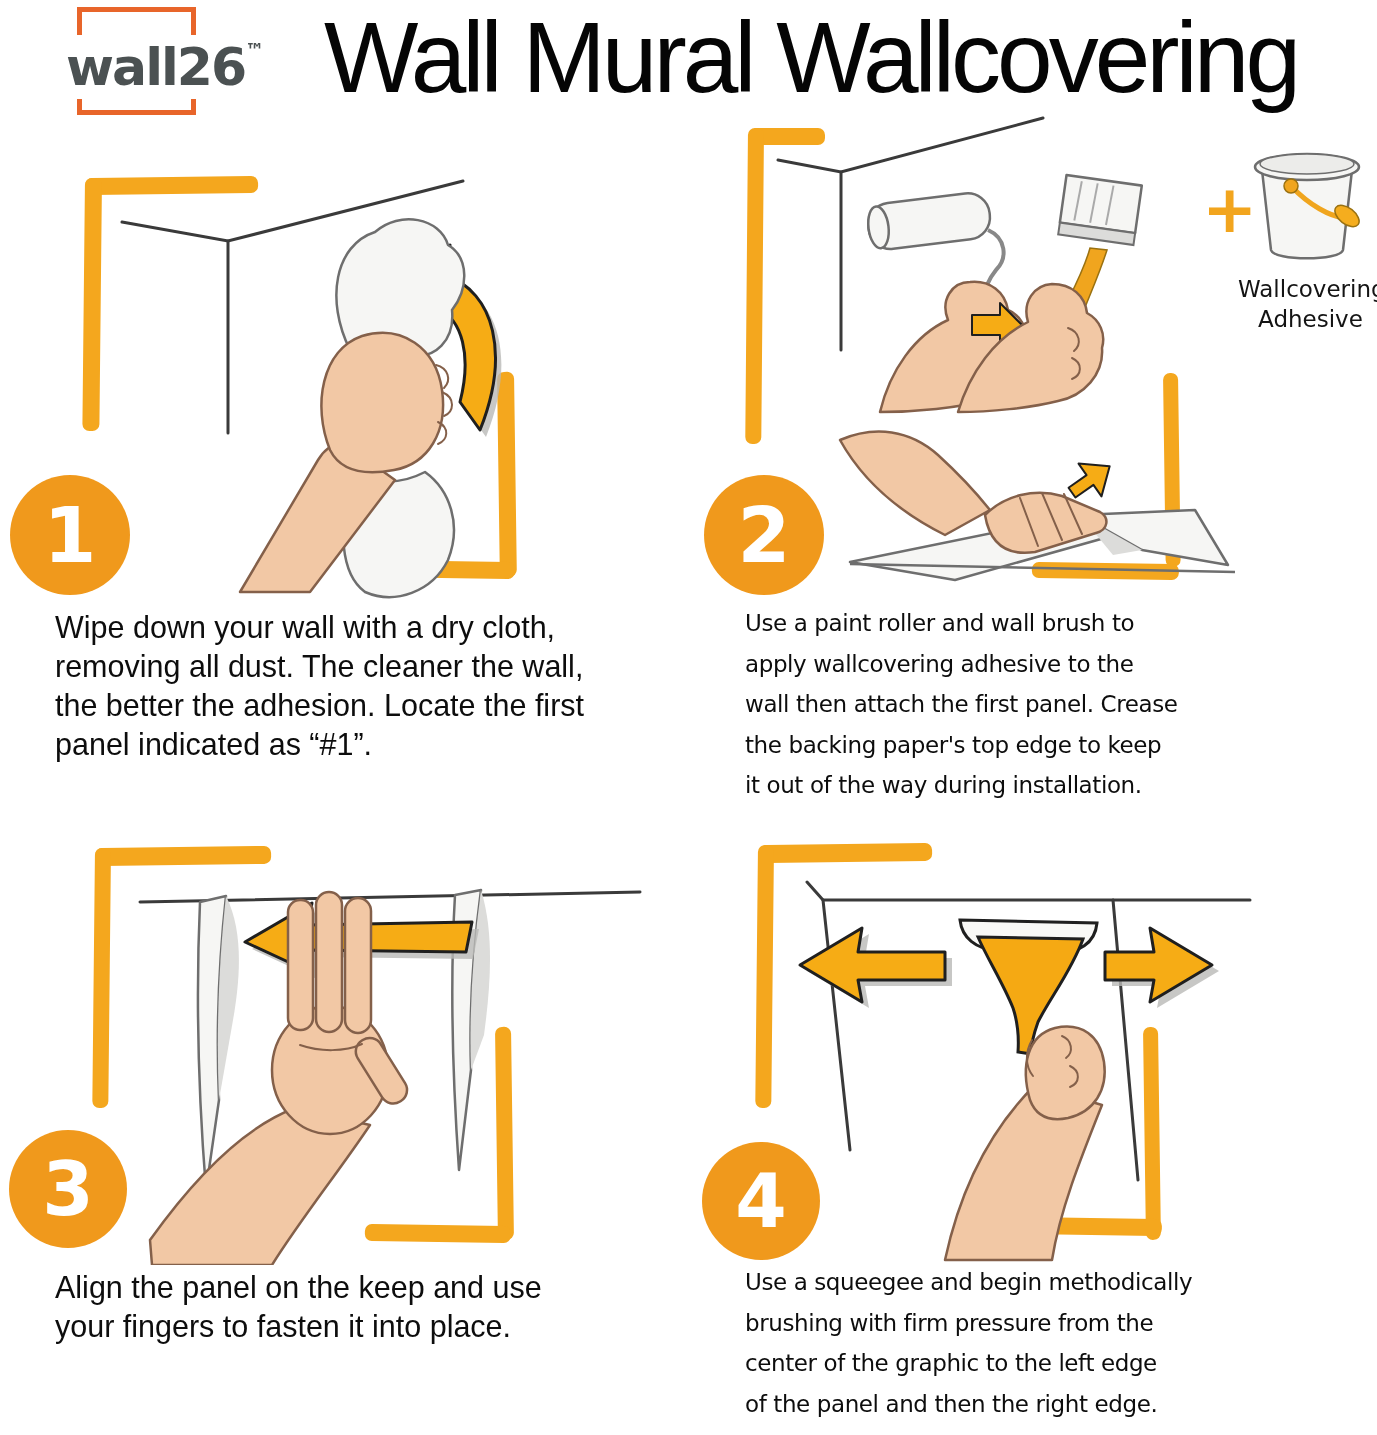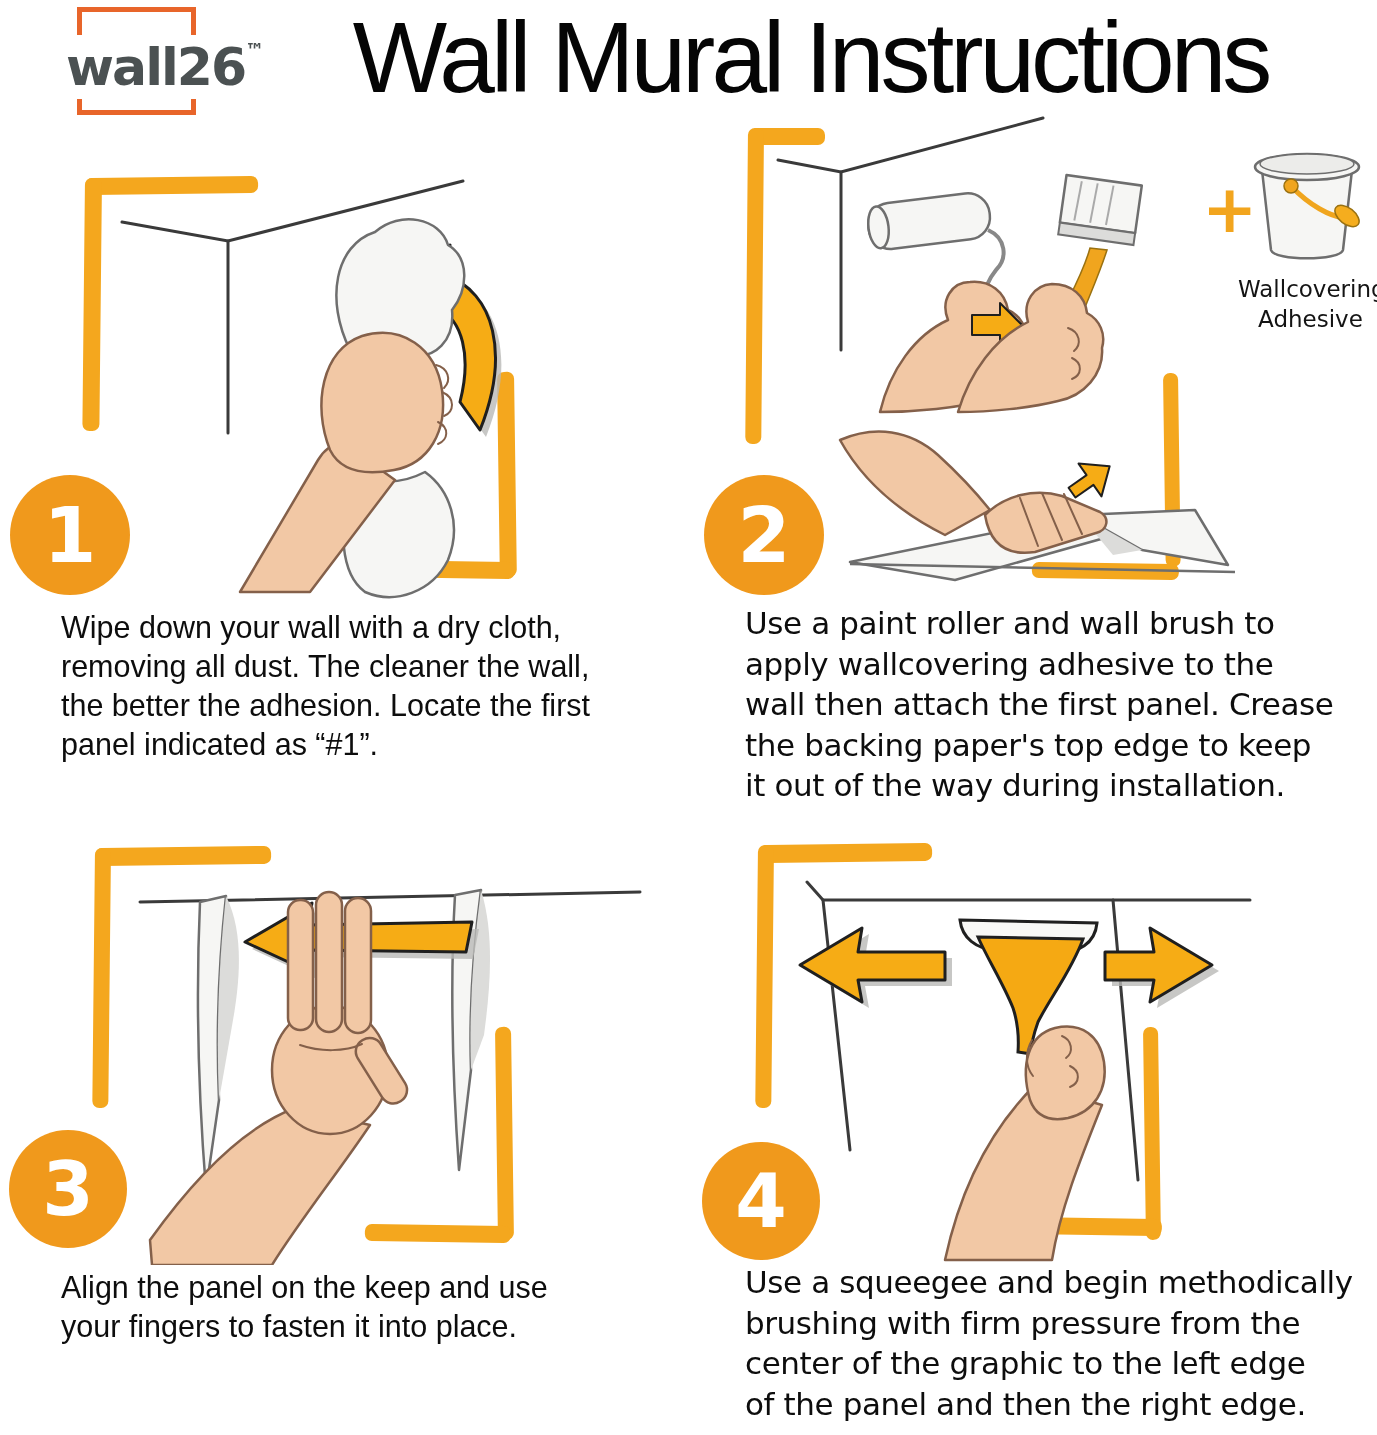--- a/index.html
+++ b/index.html
@@ -21,22 +21,22 @@
   .panel{position:absolute;}
   .panel svg{position:absolute;left:0;top:0;}
 
   
   .badge{position:absolute;border-radius:50%;background:#F0991C;color:#ffffff;
          display:flex;align-items:center;justify-content:center;
          font-family:"DejaVu Sans","Liberation Sans",sans-serif;font-weight:700;}
 
   
   .instr{position:absolute;white-space:pre;color:#0d0d0d;}
-  .instr.f-a{font-family:"Liberation Sans",sans-serif;font-size:30.5px;line-height:39px;margin-left:6px;}
-  .instr.f-b{font-family:"DejaVu Sans","Liberation Sans",sans-serif;font-size:31px;
+  .instr.f-a{font-family:"Liberation Sans",sans-serif;font-size:30.5px;line-height:39px;}
+  .instr.f-b{font-family:"DejaVu Sans","Liberation Sans",sans-serif;font-size:23px;
              line-height:40.5px;letter-spacing:-0.4px;}
 
   .bucket-label{position:absolute;white-space:pre;text-align:center;
                 font-family:"DejaVu Sans","Liberation Sans",sans-serif;
                 font-size:23px;line-height:30px;color:#141414;}
   .plus-sign{position:absolute;font-family:"DejaVu Sans",sans-serif;font-weight:700;
              color:#F2A51E;font-size:66px;line-height:60px;}
 
   
   .crayon{fill:#F4A71E;}
@@ -51,21 +51,21 @@
   .orange-item{fill:#F0A51E;stroke:#9a7110;stroke-width:1.5;}
 </style>
 </head>
 <body>
 
 <div class="page">
 
   <div class="logo">
     <div class="logo-text"><span>wall26</span><span class="logo-tm">™</span></div>
   </div>
-  <div class="title">Wall Mural Instructions</div>
+  <div class="title">Wall Mural Wallcovering</div>
 
   <div class="panel" style="left:0;top:140px;width:690px;height:472px;">
     <svg width="690" height="472" viewBox="0 0 690 472">
 
       <g>
         <rect class="crayon" x="85" y="38" width="173" height="17" rx="7" transform="rotate(-0.7 85 38)"></rect>
         <rect class="crayon" x="85" y="38" width="17" height="253" rx="7" transform="rotate(0.6 85 38)"></rect>
       </g>
       <g>
         <rect class="crayon" x="497" y="232" width="17" height="205" rx="7" transform="rotate(-0.8 497 232)"></rect>

